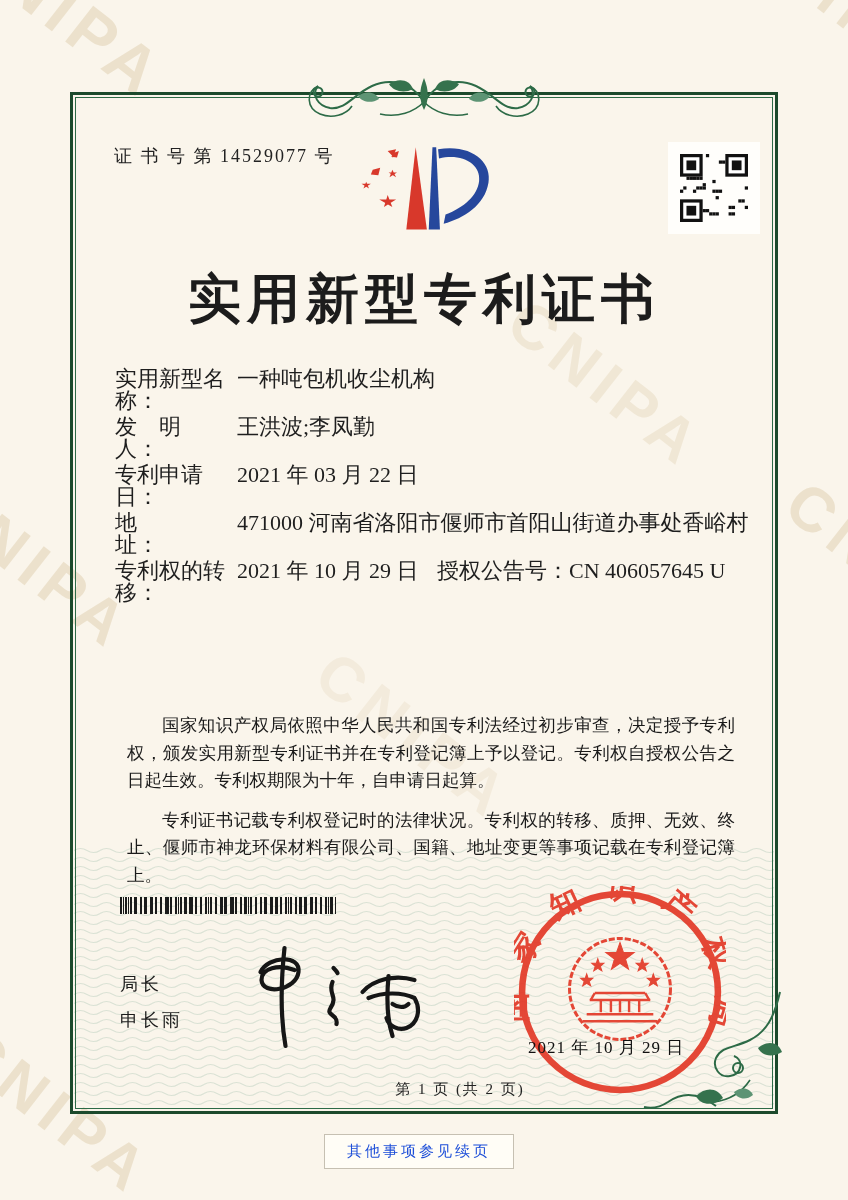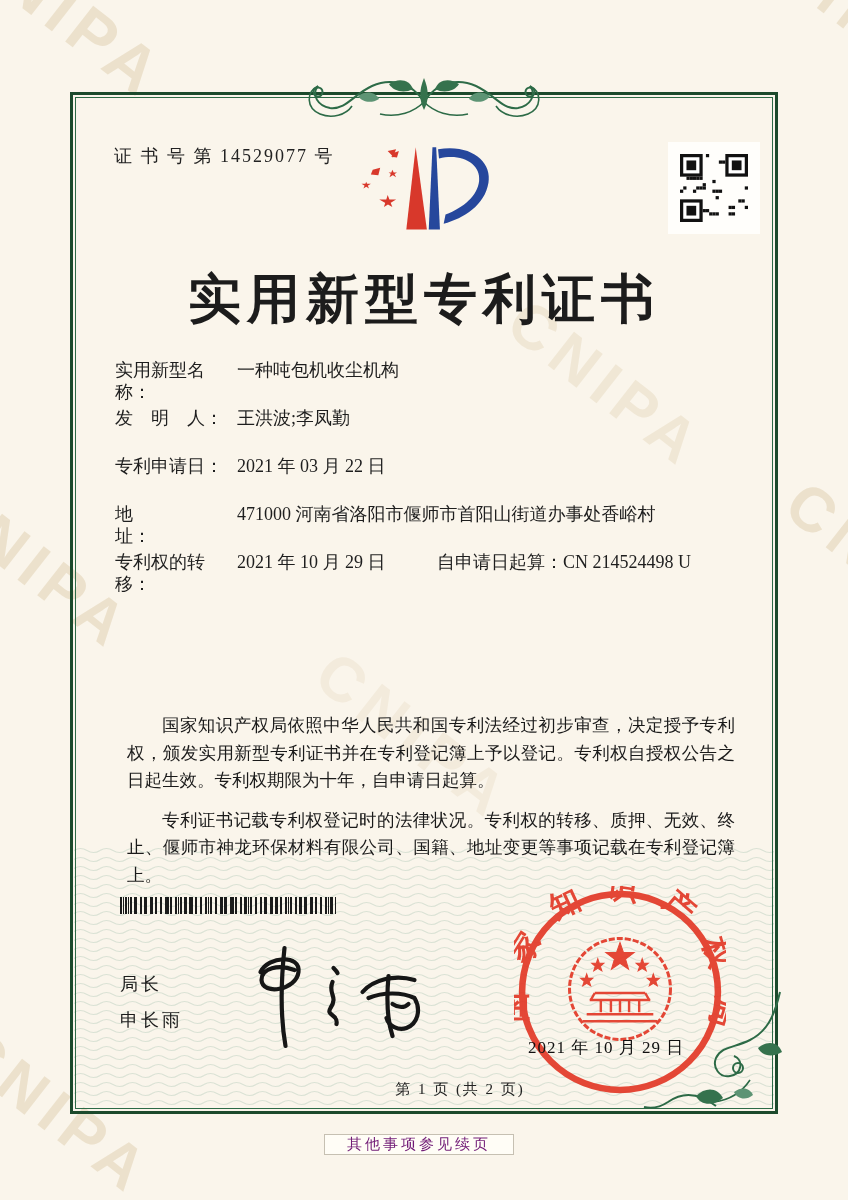--- a/index.html
+++ b/index.html
@@ -27,21 +27,21 @@
   .ornament-top{position:absolute;left:294px;top:70px;z-index:3;}
   .ornament-corner{position:absolute;left:638px;top:988px;z-index:3;}
 
   .content{position:absolute;left:0;top:0;width:848px;height:1178px;z-index:4;}
 
   .cert-no{position:absolute;left:114px;top:144px;font-size:18px;color:#222;letter-spacing:2px;}
   .qr-box{position:absolute;left:668px;top:142px;width:92px;height:92px;background:#fffefb;display:flex;align-items:center;justify-content:center;}
   .logo{position:absolute;left:350px;top:138px;}
   .title{position:absolute;left:0;top:264px;width:848px;text-align:center;font-size:53px;font-weight:bold;color:#1c1c1c;letter-spacing:6px;}
 
-  .fields{position:absolute;left:115px;top:359px;width:640px;font-size:18px;color:#1e1e1e;}
+  .fields{position:absolute;left:115px;top:368px;width:640px;font-size:22px;color:#1e1e1e;}
   .row{height:48px;line-height:22px;}
   .row .lbl{display:inline-block;width:122px;vertical-align:top;}
   .row .val{vertical-align:top;}
   .grant-val{display:inline-block;width:200px;vertical-align:top;}
 
   .paras{position:absolute;left:115px;top:700px;width:632px;font-size:17.5px;line-height:27.5px;
          color:#1a1a1a;text-align:justify;}
   .paras p{margin:12px;text-indent:2em;}
 
   .barcode{position:absolute;left:120px;top:897px;width:216px;height:17px;
@@ -52,22 +52,22 @@
 
   .sig-block{position:absolute;left:120px;top:972px;font-size:18px;color:#1b1b1b;letter-spacing:3px;}
   .sig-block div{margin-bottom:12px;}
   .signature{position:absolute;left:232px;top:942px;}
 
   .seal{position:absolute;left:514px;top:886px;mix-blend-mode:multiply;}
   .seal-date{position:absolute;left:528px;top:1036px;font-size:17px;color:#101010;letter-spacing:1px;z-index:5;}
 
   .page-info{position:absolute;left:0;top:1080px;width:848px;text-align:center;font-size:15px;color:#222;letter-spacing:2px;margin-left:36px;}
 
-  .cont-box{position:absolute;left:324px;top:1134px;padding:0 22px;background:#fffdf6;
-            border:1px solid #c6c0b2;font-size:15px;color:#701a75;letter-spacing:3px;z-index:5;}
+  .cont-box{position:absolute;left:324px;top:1134px;padding:7px 22px;background:#fffdf6;
+            border:1px solid #c6c0b2;font-size:15px;color:#1d4ed8;letter-spacing:3px;z-index:5;}
 </style>
 </head>
 <body>
 
 <div class="page">
 
   <svg class="waves" width="700" height="262">
     <defs>
       <pattern id="wavep" width="26" height="9" patternUnits="userSpaceOnUse">
         <path d="M0,4.5 Q6.5,0.5 13,4.5 T26,4.5" fill="none" stroke="#d9e1d4" stroke-width="1.2"></path>
@@ -191,21 +191,21 @@
       <div class="row">
         <span class="lbl">发　明　人：</span><span class="val">王洪波;李凤勤</span>
       </div>
       <div class="row">
         <span class="lbl">专利申请日：</span><span class="val">2021 年 03 月 22 日</span>
       </div>
       <div class="row">
         <span class="lbl">地　　　　址：</span><span class="val">471000 河南省洛阳市偃师市首阳山街道办事处香峪村</span>
       </div>
       <div class="row">
-        <span class="lbl">专利权的转移：</span><span class="grant-val">2021 年 10 月 29 日</span><span class="lbl2">自申请日起算：</span><span class="val">CN 214524498 U</span>
+        <span class="lbl">专利权的转移：</span><span class="grant-val">2021 年 10 月 29 日</span><span class="lbl2">授权公告号：</span><span class="val">CN 406057645 U</span>
       </div>
     </div>
 
     <div class="paras">
       <p>国家知识产权局依照中华人民共和国专利法经过初步审查，决定授予专利权，颁发实用新型专利证书并在专利登记簿上予以登记。专利权自授权公告之日起生效。专利权期限为十年，自申请日起算。</p>
       <p>专利证书记载专利权登记时的法律状况。专利权的转移、质押、无效、终止、偃师市神龙环保材料有限公司、国籍、地址变更等事项记载在专利登记簿上。</p>
     </div>
 
     <div class="barcode"></div>
 

